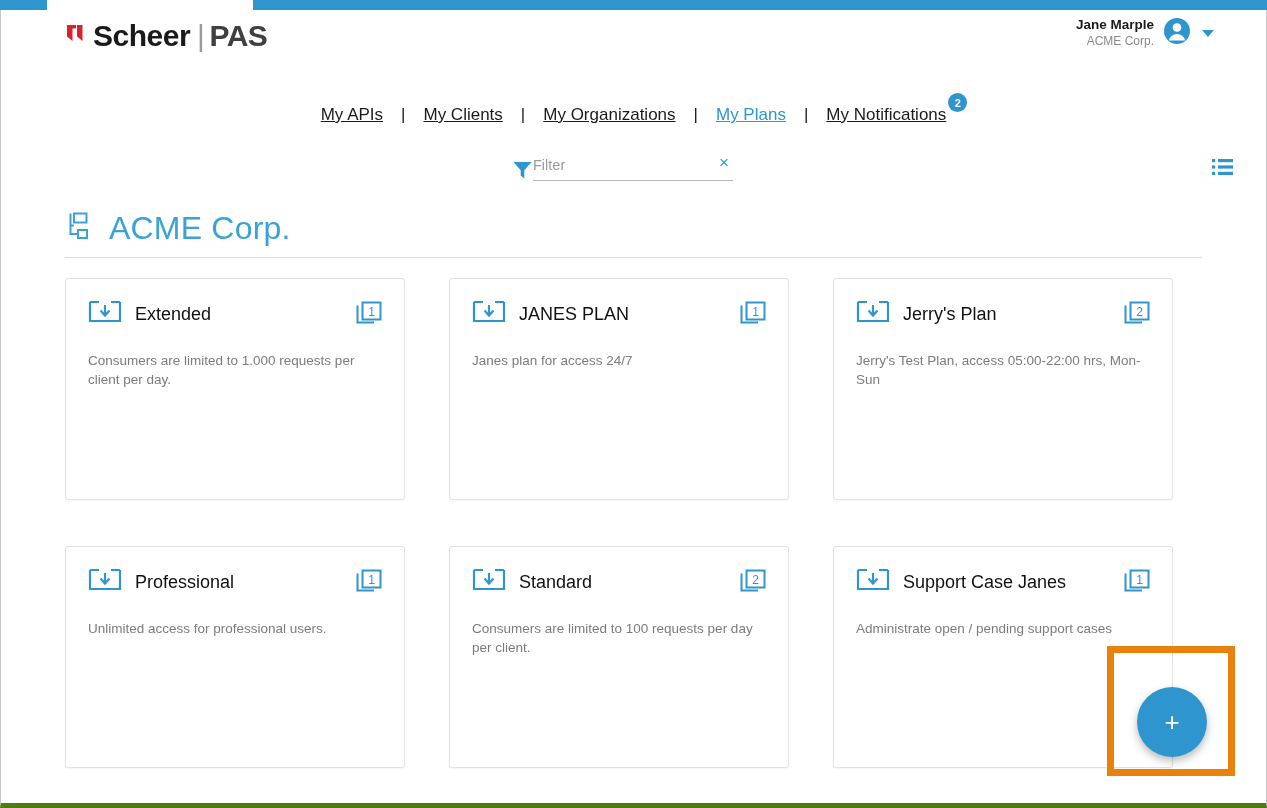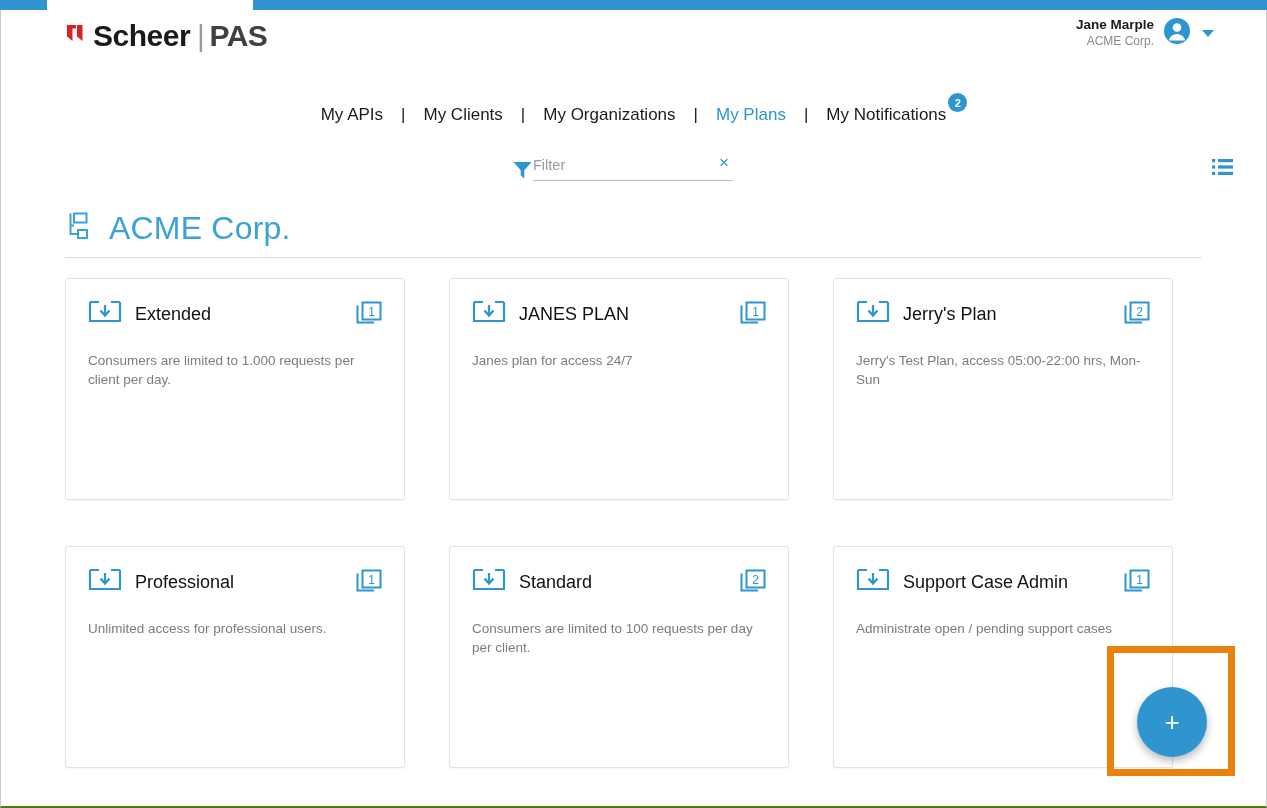--- a/index.html
+++ b/index.html
@@ -34,21 +34,21 @@
   .strip-seg-right  { flex: 1;      height: 10px; background: #2e95cf; }
 
   .page-frame {
     position: absolute;
     top: 10px; left: 0;
     width: 1267px;
     height: 798px;
     background: #ffffff;
     border-left: 1px solid #c9c9c9;
     border-right: 1px solid #c9c9c9;
-    border-bottom: 2px solid #4d7c0f;
+    border-bottom: 5px solid #4d7c0f;
     overflow: hidden;
   }
 
   
   .app-header {
     position: relative;
     height: 62px;
   }
 
   .brand {
@@ -94,20 +94,21 @@
     gap: 0;
     margin-top: 33px;
     font-size: 17px;
   }
   .nav-item {
     color: #1b1b1b;
     white-space: nowrap;
     cursor: pointer;
     position: relative;
     padding: 0 1px;
+    text-decoration: underline;
   }
   .nav-item.active { color: #2e95cf; }
   .nav-sep { color: #1b1b1b; margin: 0 17px; }
   .nav-badge {
     position: absolute;
     top: -12px;
     right: -20px;
     width: 19px; height: 19px;
     border-radius: 50%;
     background: #2e95cf;
@@ -458,21 +459,21 @@
       </div>
 
       <div class="plan-card">
         <div class="card-head">
           <span>
             <svg width="34" height="26" viewBox="0 0 34 26">
               <path d="M2 3 L11 3 M23 3 L32 3 M2 3 L2 22 L32 22 L32 3" fill="none" stroke="#2e95cf" stroke-width="2.2"></path>
               <path d="M17 6 L17 16 M12.5 11.5 L17 16.5 L21.5 11.5" fill="none" stroke="#2e95cf" stroke-width="2.2"></path>
             </svg>
           </span>
-          <span class="card-title">Support Case Admin</span>
+          <span class="card-title">Support Case Janes</span>
           <span class="card-count">
             <svg width="26" height="26" viewBox="0 0 26 26">
               <path d="M1.5 4.5 L1.5 21.5 L18 21.5" fill="none" stroke="#2e95cf" stroke-width="2"></path>
               <rect x="6.5" y="1.5" width="18" height="17" fill="#fff" stroke="#2e95cf" stroke-width="2"></rect>
               <text x="15.5" y="15" font-family="Liberation Sans, sans-serif" font-size="12" fill="#2e95cf" text-anchor="middle">1</text>
             </svg>
           </span>
         </div>
         <div class="card-desc">Administrate open / pending support cases</div>
       </div>

